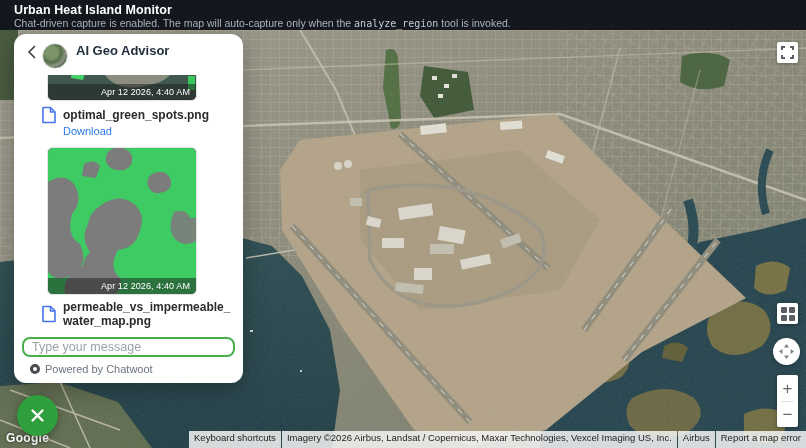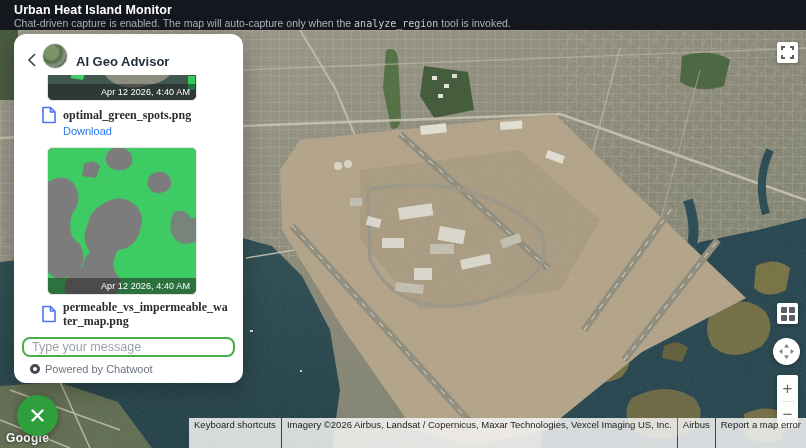--- a/index.html
+++ b/index.html
@@ -21,37 +21,37 @@
   .fullscreen-btn { right:8px; top:12px; width:21px; height:21px; border-radius:2px; }
   .grid-btn { right:8px; top:273px; width:21px; height:21px; border-radius:2px; }
   .grid-ico { display:grid; grid-template-columns:6px 6px; grid-template-rows:6px 6px; gap:2px; }
   .grid-ico i { background:#5b5f64; border-radius:1px; }
   .pan-btn { right:6px; top:308px; width:27px; height:27px; border-radius:50%; }
   .zoom-ctl { right:8px; top:345px; width:21px; height:52px; border-radius:2px; flex-direction:column; padding:0; }
   .zoom-btn { width:100%; height:25px; display:flex; align-items:center; justify-content:center; font-size:17px; color:#666; cursor:pointer; line-height:1; }
   .zoom-div { width:13px; height:1px; background:#e3e3e3; }
 
   
-  .attr-bar { position:absolute; right:0; bottom:0; height:30px; display:flex; align-items:stretch; gap:1px; z-index:30; }
+  .attr-bar { position:absolute; right:0; bottom:0; height:17px; display:flex; align-items:stretch; gap:1px; z-index:30; }
   .attr-seg { background:rgba(245,245,245,.85); color:#1d1d1d; font-size:9.5px; line-height:13px; padding:0 5px; white-space:nowrap; }
   .google-logo { position:absolute; left:6px; bottom:3px; color:#fff; font-size:12px; font-weight:bold; letter-spacing:.3px; text-shadow:0 0 3px rgba(0,0,0,.65); z-index:30; }
 
   
   .cw { position:absolute; left:14px; top:34px; width:229px; height:349px; background:#fff; border-radius:12px; box-shadow:0 6px 24px rgba(0,0,0,.28); z-index:50; display:flex; flex-direction:column; overflow:hidden; }
-  .cw-header { display:flex; align-items:flex-end; padding:9px 12px 6px 8px; flex:0 0 auto; }
+  .cw-header { display:flex; align-items:flex-start; padding:9px 12px 6px 8px; flex:0 0 auto; }
   .cw-back { width:18px; height:18px; display:flex; align-items:center; justify-content:center; cursor:pointer; margin-right:2px; }
   .cw-avatar { width:26px; height:26px; border-radius:50%; margin-right:8px; background:radial-gradient(circle at 35% 35%, #7d9468 0 28%, #55704a 45%, #8d9282 62%, #47603e 80%); border:1px solid #e8e8e8; }
   .cw-title { font-size:13px; font-weight:bold; color:#1f2d3d; line-height:15px; }
   .cw-sub { font-size:9.5px; color:#8795a5; line-height:11px; }
   .cw-messages { flex:1 1 auto; overflow:hidden; display:flex; flex-direction:column; justify-content:flex-end; padding:0 12px 2px 33px; }
   .msg-img { position:relative; width:150px; border:1px solid #e4e4e4; border-radius:6px; overflow:hidden; flex:0 0 auto; background:#444; }
   .msg-img.first { height:112px; }
   .msg-img.second { height:148px; margin-top:10px; }
   .stamp { position:absolute; left:0; right:0; bottom:0; background:rgba(25,25,25,.5); color:#fff; font-size:9px; text-align:right; padding:3px 6px; letter-spacing:.1px; }
-  .file-row { display:flex; align-items:center; margin:5px 0 0 -6px; flex:0 0 auto;font-family:Liberation Serif, serif; }
+  .file-row { display:flex; align-items:center; margin:5px 0 0 -6px; flex:0 0 auto; }
   .file-ico { flex:0 0 16px; margin-right:6px; }
   .file-name { font-size:12px; color:#2c2c2c; font-weight:bold; word-break:break-all; line-height:14px; width:182px; }
   .dl-link { font-size:11px; color:#2979f0; margin:1px 0 0 16px; cursor:pointer; flex:0 0 auto; }
   .cw-inputwrap { flex:0 0 auto; margin:7px 8px 0 8px; }
   .cw-input { width:100%; height:20px; border:2px solid #47ae4a; border-radius:8px; padding:0 8px; font-size:12.5px; color:#333; outline:none; font-family:"Liberation Sans", sans-serif; }
   .cw-input::placeholder { color:#9aa1a9; }
   .cw-footer { flex:0 0 auto; display:flex; align-items:center; gap:5px; padding:6px 0 8px 16px; font-size:11px; color:#6b7280; }
   .cwoot-ico { width:10px; height:10px; border-radius:50%; border:3px solid #46494d; background:#fff; }
 
   

